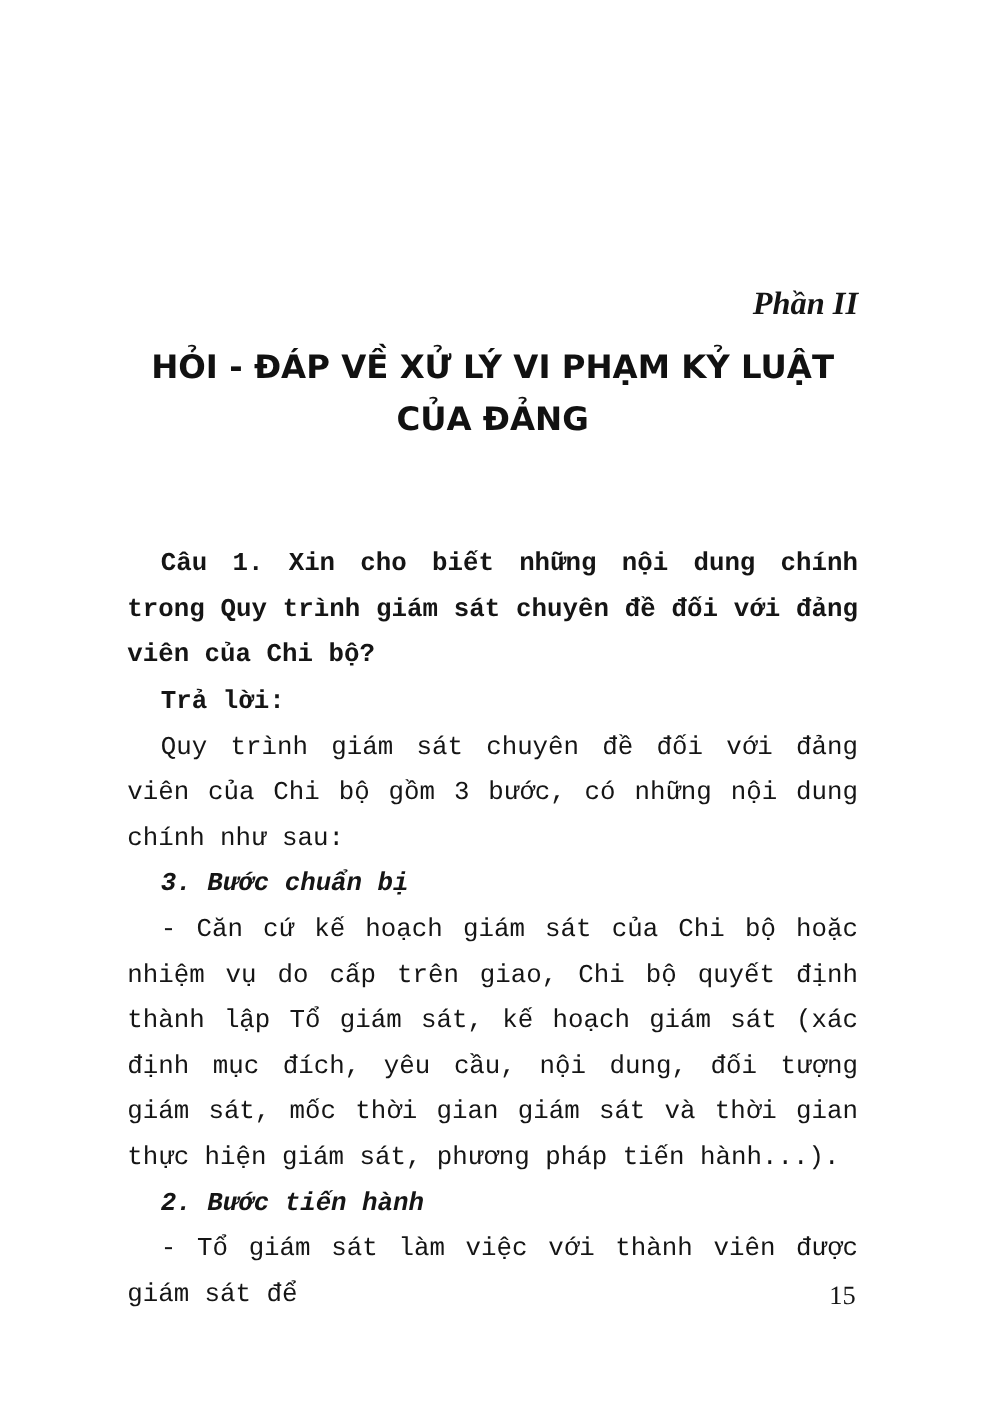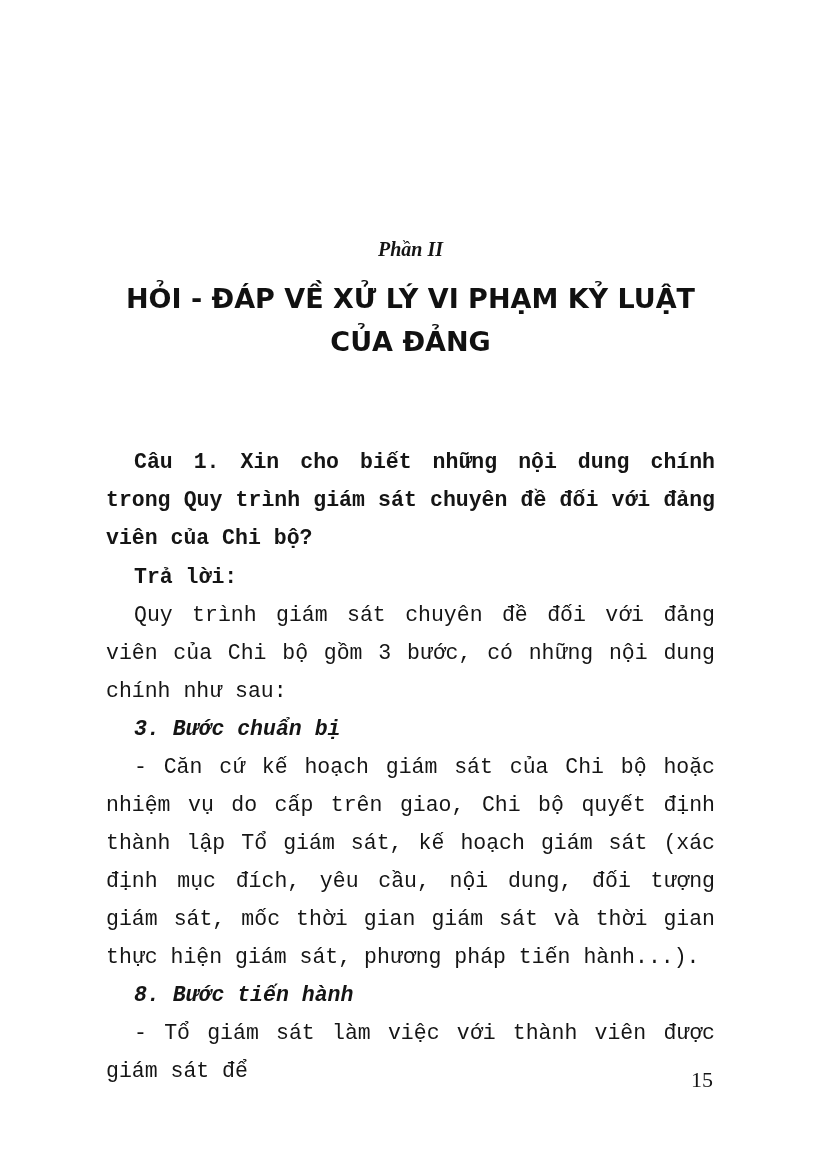--- a/index.html
+++ b/index.html
@@ -10,24 +10,24 @@
     background: #ffffff;
     color: #151515;
     font-family: "Liberation Serif", serif;
     position: relative;
     overflow: hidden;
   }
   .page {
     padding: 238px 104px 0 106px;
   }
   .part-label {
-    text-align: center;
+    text-align: right;
     font-weight: bold;
     font-style: italic;
-    font-size: 20px;
+    font-size: 27px;
     margin: 0 0 16px 0;
   }
   .book-title {
     text-align: center;
     font-family: "DejaVu Sans", "Liberation Sans", sans-serif;
     font-weight: bold;
     font-size: 27px;
     line-height: 1.6;
     margin: 6px;
     color: #111111;
@@ -72,21 +72,21 @@
 
     <p class="answer-label">Trả lời:</p>
 
     <p>Quy trình giám sát chuyên đề đối với đảng viên của Chi bộ gồm 3 bước, có những nội dung chính như sau:</p>
 
     <p class="section-heading">3. Bước chuẩn bị</p>
 
     <p>- Căn cứ kế hoạch giám sát của Chi bộ hoặc nhiệm vụ do cấp trên giao, Chi bộ quyết định thành lập Tổ giám sát, kế hoạch giám sát (xác định mục đích, yêu cầu, nội dung, đối tượng giám sát, mốc thời gian giám sát và thời gian thực hiện giám sát, phương pháp tiến hành...).</p>
 
 
-    <p class="section-heading">8. Bước tiến hành</p>
+    <p class="section-heading">2. Bước tiến hành</p>
 
     <p>- Tổ giám sát làm việc với thành viên được giám sát để</p>
 
   </div>
 
 </div>
 
 <div class="page-number">15</div>
 
 </body></html>

